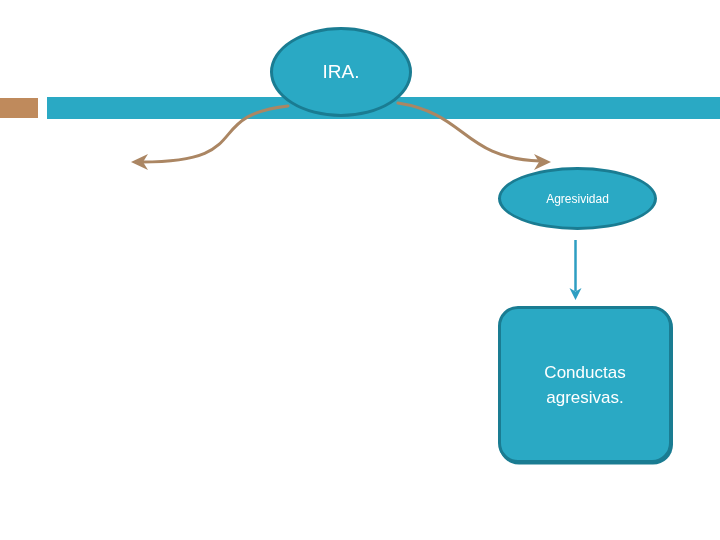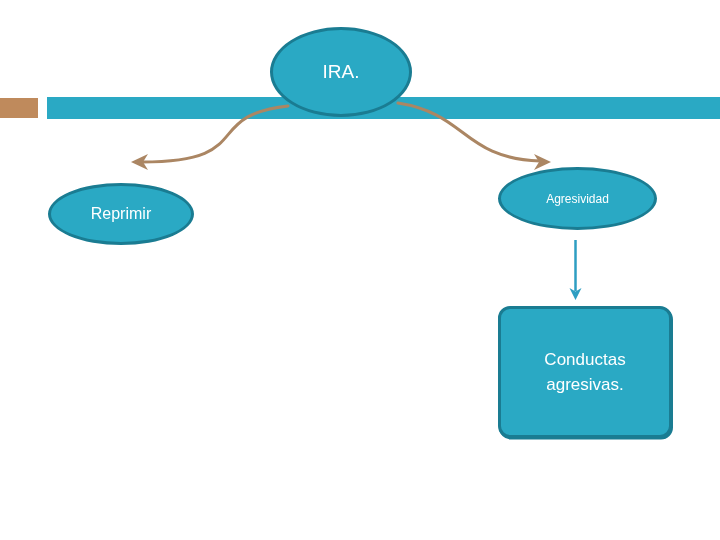--- a/index.html
+++ b/index.html
@@ -54,22 +54,22 @@
     width: 146px; height: 62px;
     font-size: 16px;
   }
   .node-agresividad {
     left: 498px; top: 167px;
     width: 159px; height: 63px;
     font-size: 12px;
   }
   .node-conductas {
     left: 498px; top: 306px;
-    width: 174px; height: 132px;
-    border-radius: 12px;
+    width: 174px; height: 157px;
+    border-radius: 20px;
     font-size: 17px;
     line-height: 25px;
     box-shadow: 1px 1.5px 0 var(--shape-border, #1a7c92);
   }
   .node-conductas .node-label { width: 130px; }
   .node-label { pointer-events: none; }
   
   .connectors {
     position: absolute;
     left: 0; top: 0;
@@ -83,23 +83,20 @@
 
 <div id="slide">
 
   <div class="accent-block"></div>
   <div class="header-bar"></div>
 
   <div class="node ellipse node-ira">
     <span class="node-label">IRA.</span>
   </div>
 
-  <div class="node ellipse node-reprimir">
-    <span class="node-label">Reprimir</span>
-  </div>
 
   <div class="node ellipse node-agresividad">
     <span class="node-label">Agresividad</span>
   </div>
 
   <div class="node node-conductas">
     <span class="node-label">Conductas agresivas.</span>
   </div>
 
   <svg class="connectors" viewBox="0 0 720 540" xmlns="http://www.w3.org/2000/svg">

